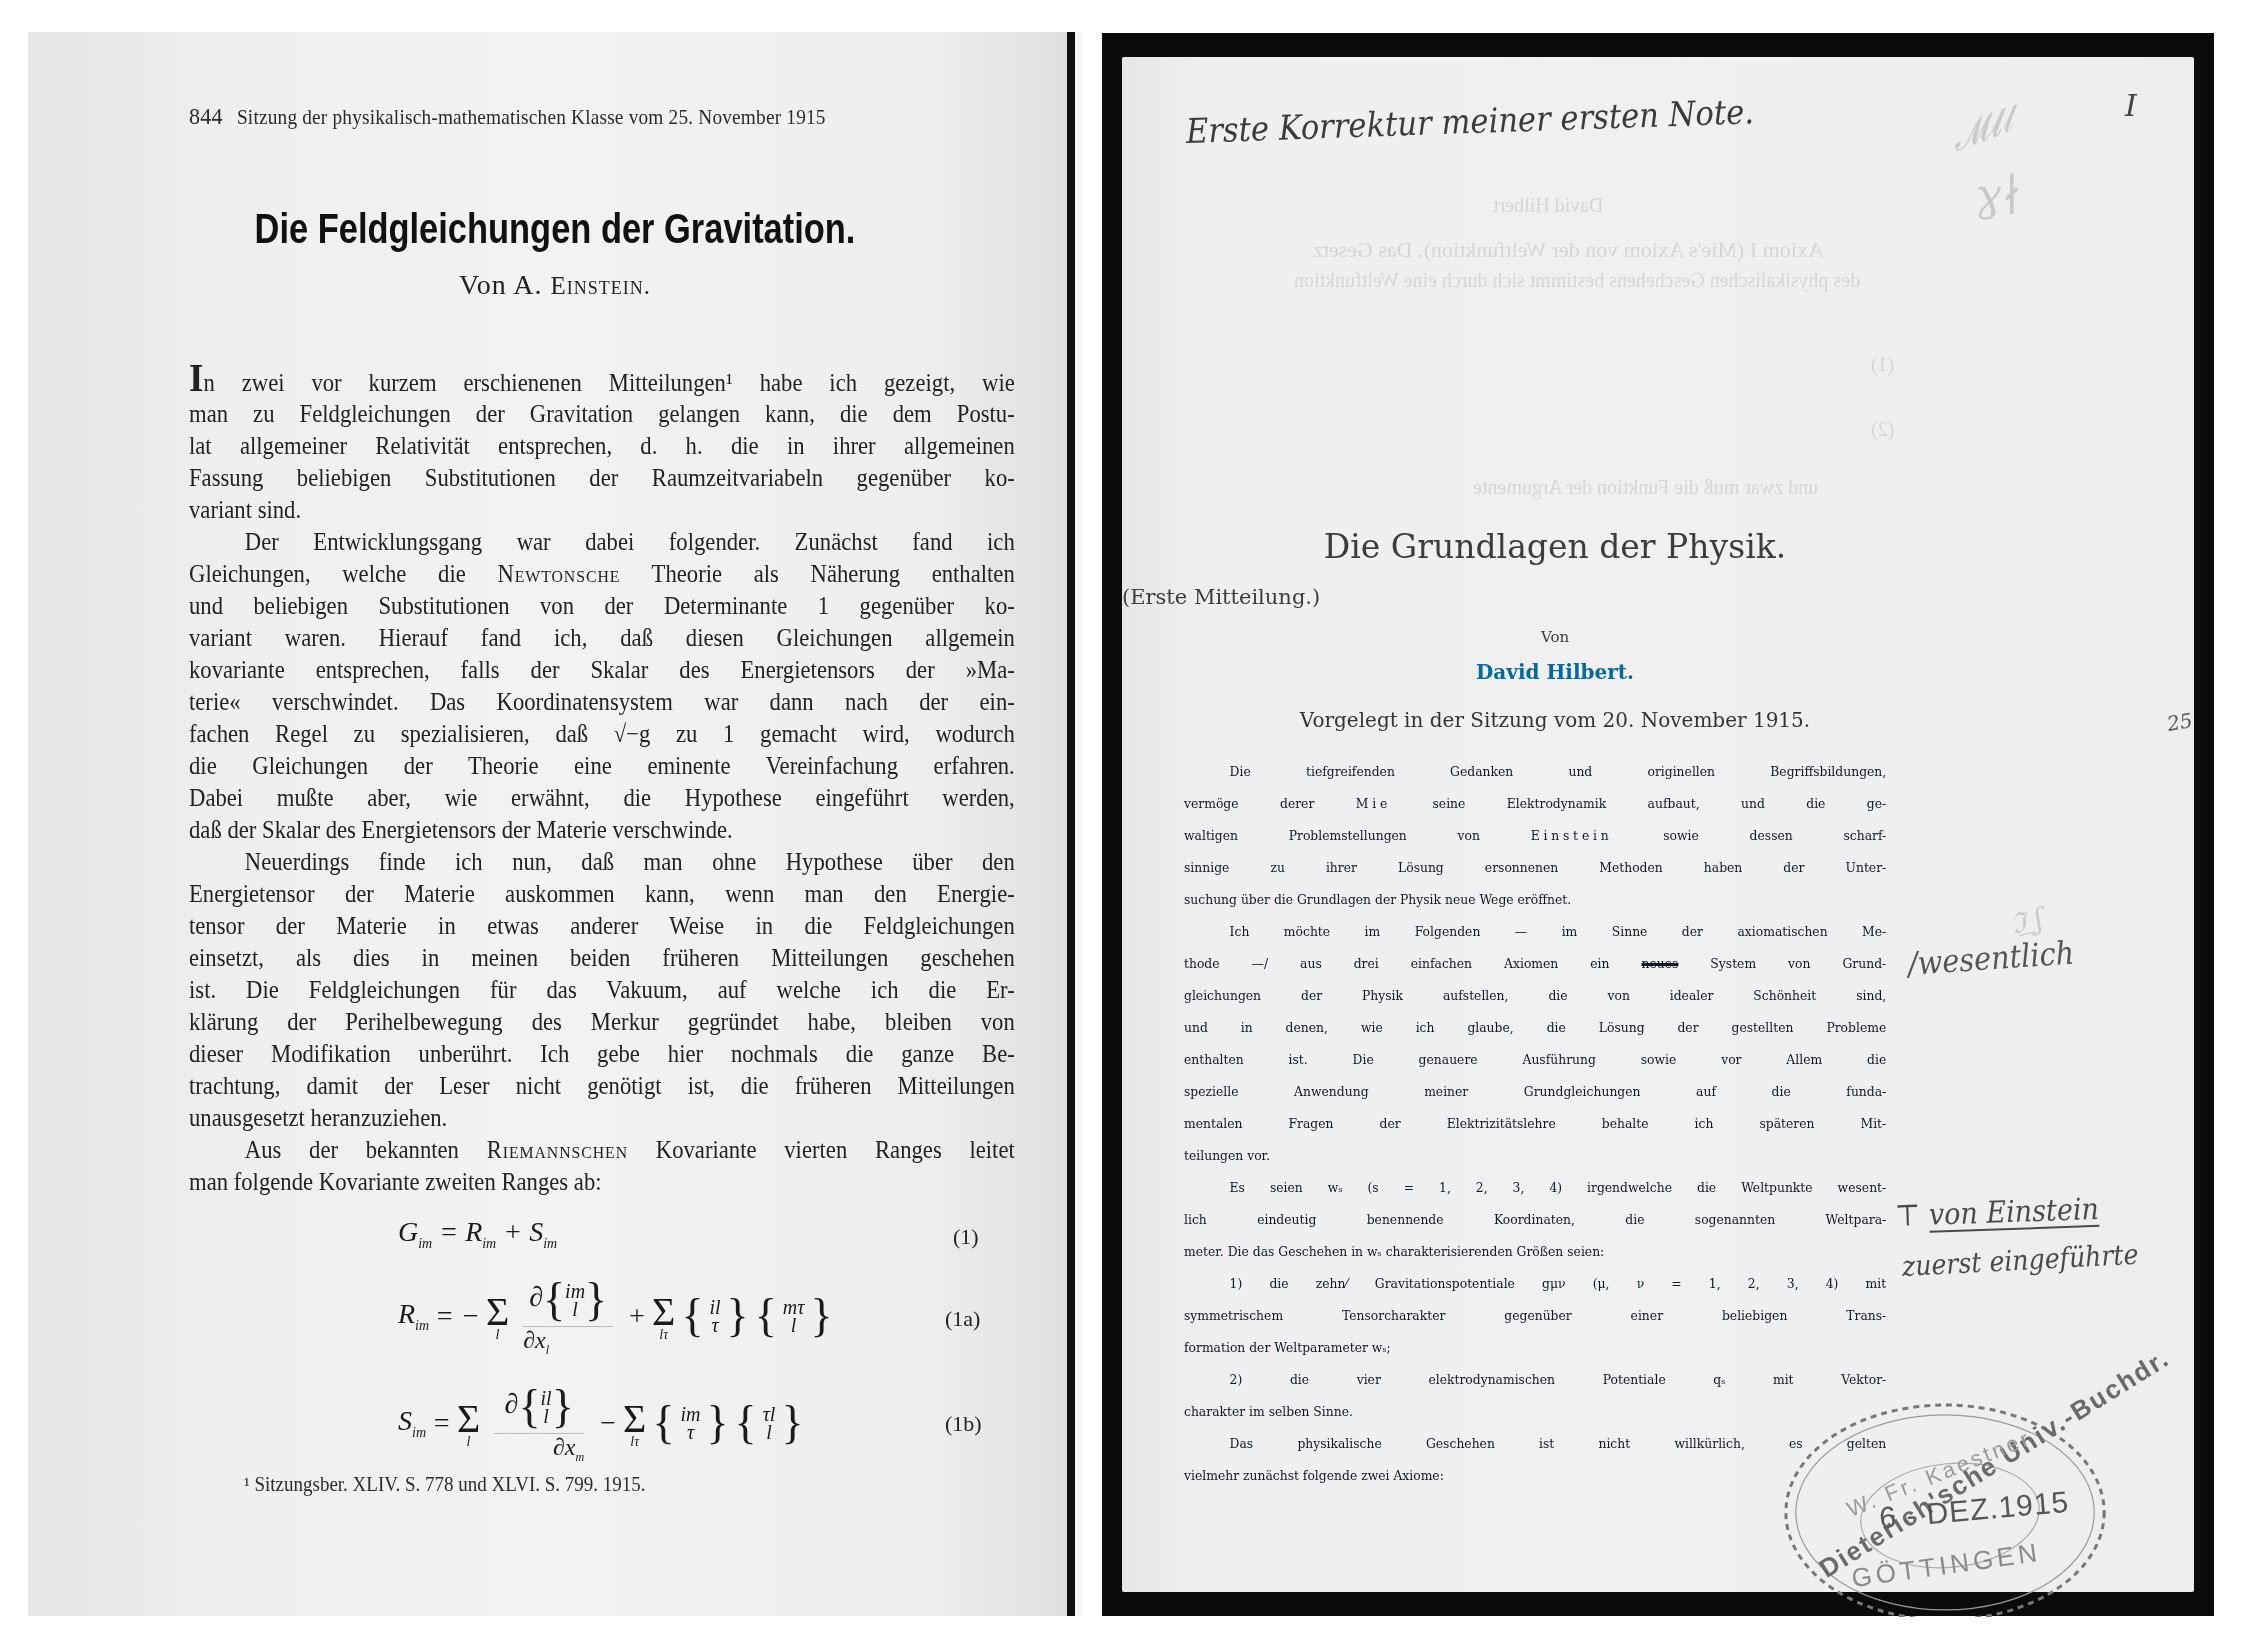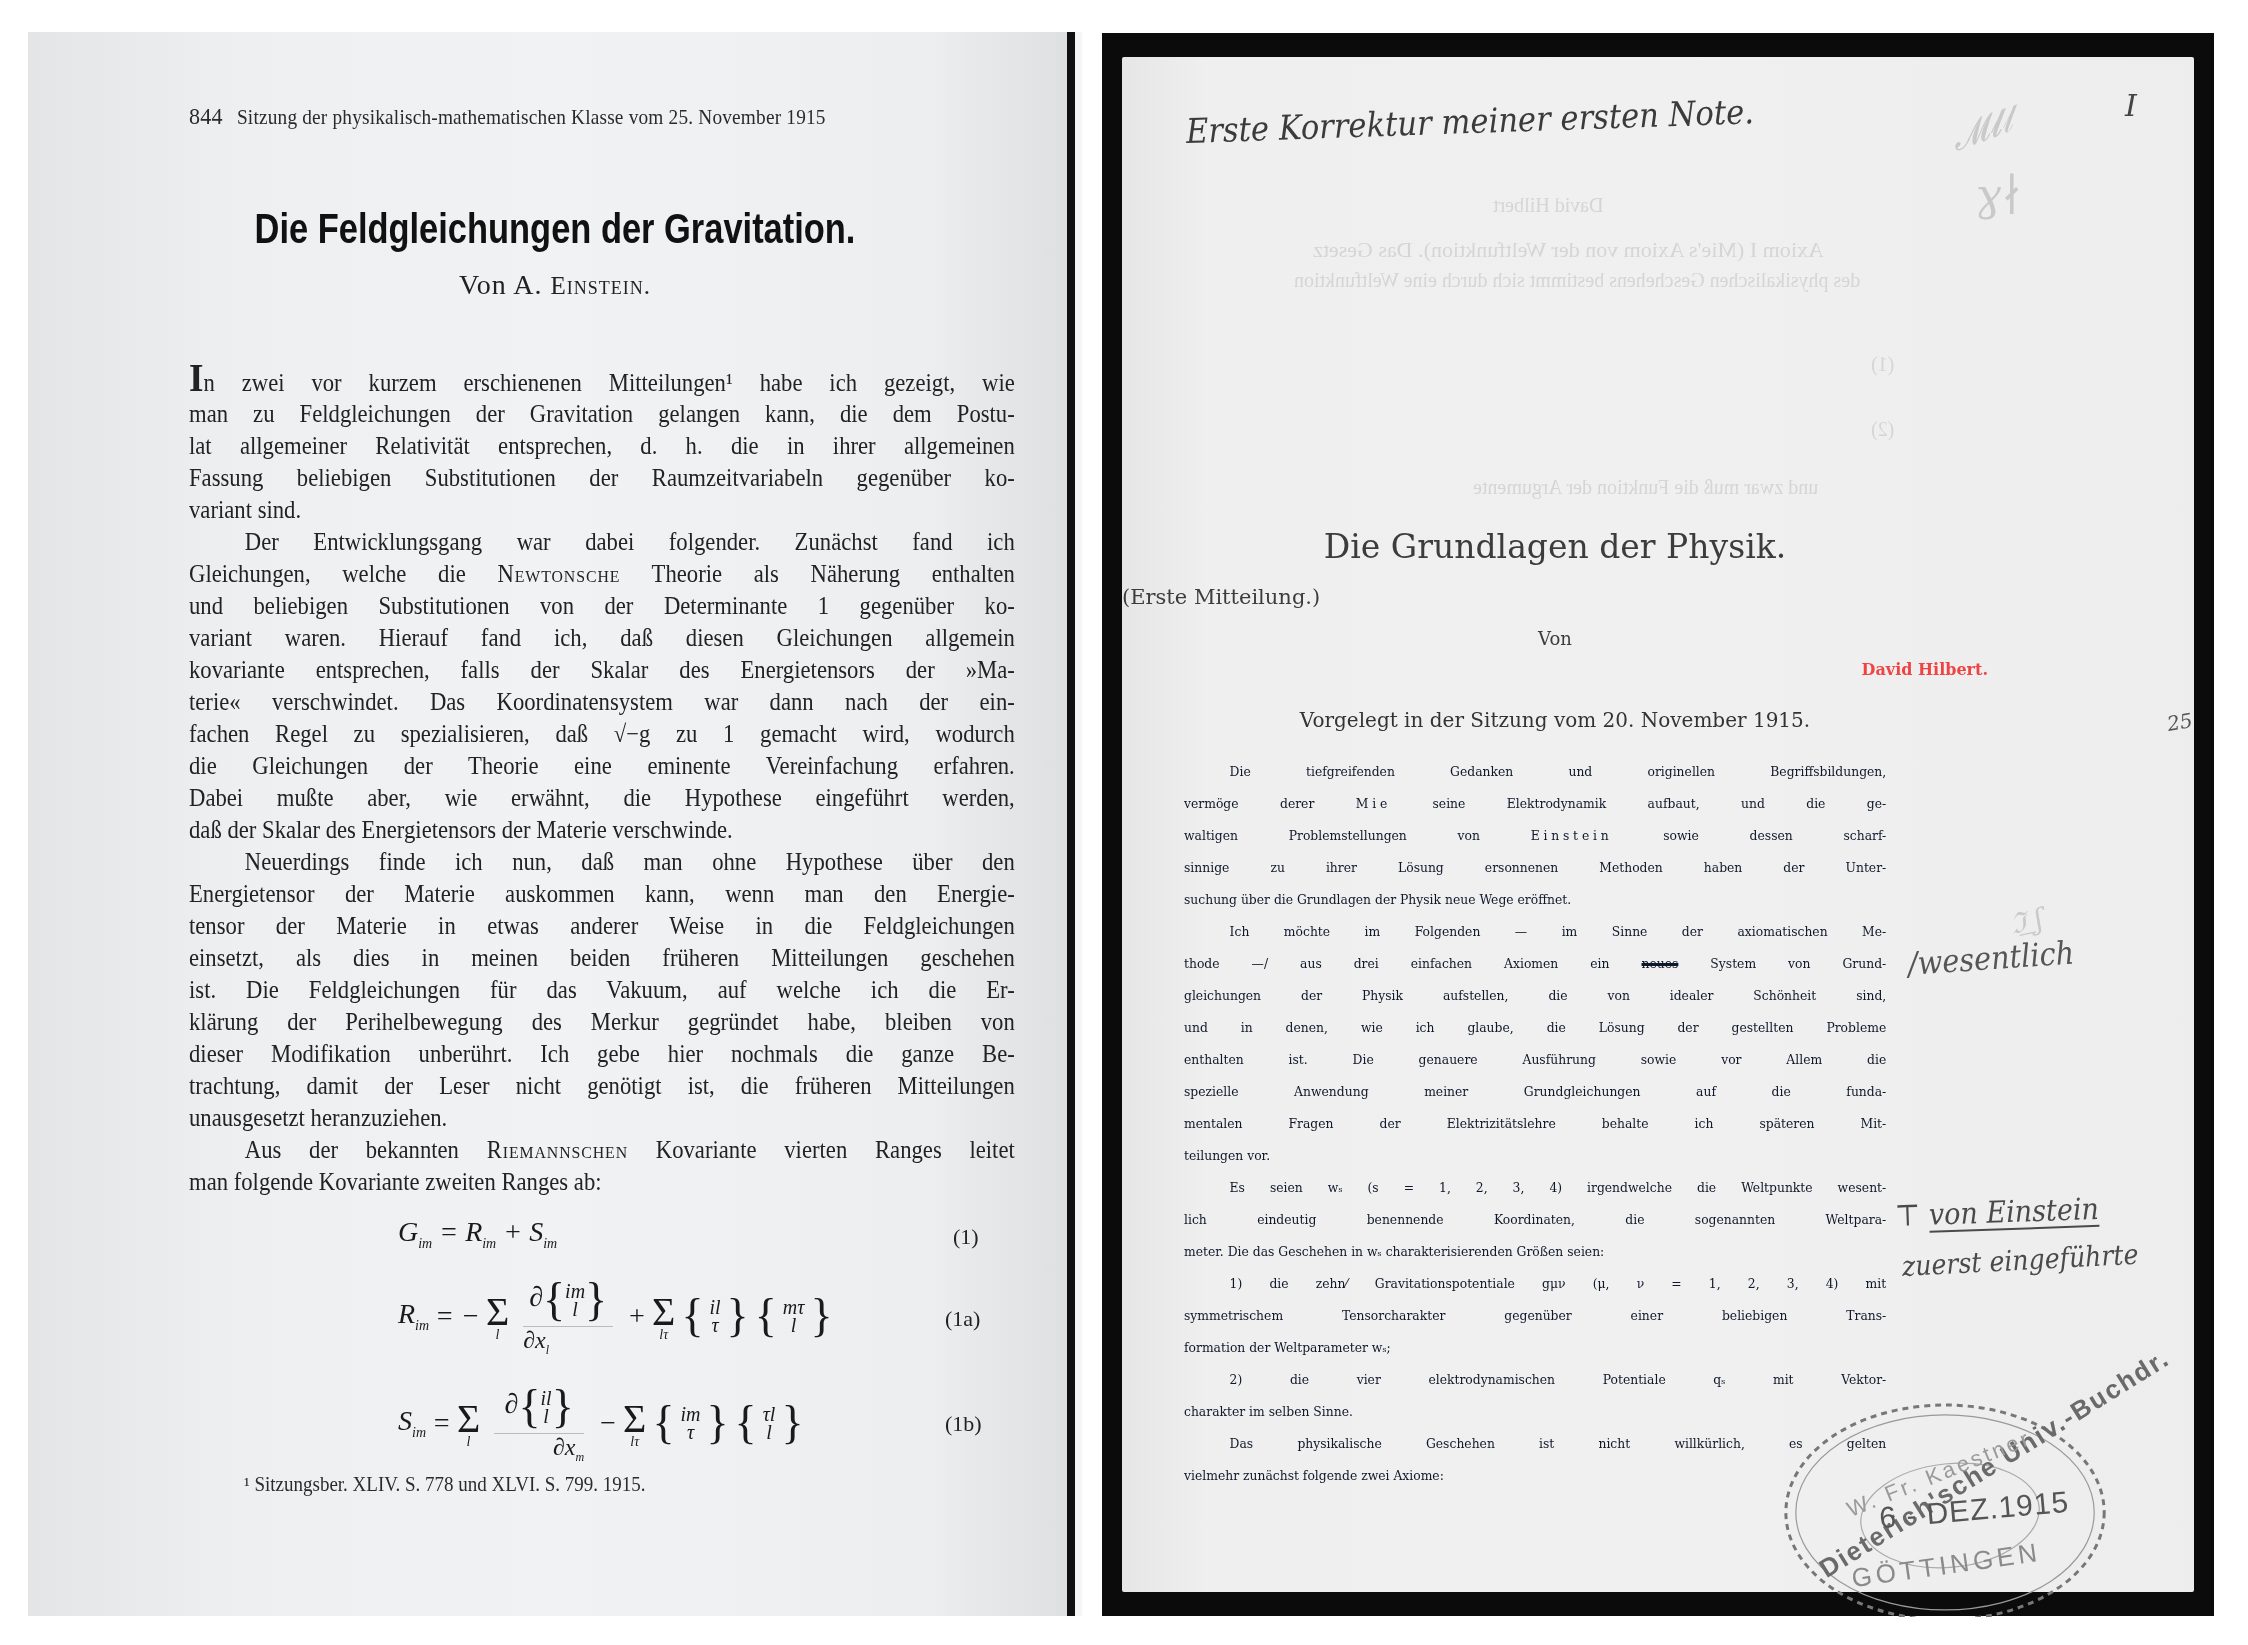--- a/index.html
+++ b/index.html
@@ -38,22 +38,22 @@
 
   
   #right-frame { left:1102px; top:33px; width:1112px; height:1583px; background:#0b0b0b; }
   #right-paper { left:1122px; top:57px; width:1072px; height:1535px;
       background:linear-gradient(90deg,#e6e6e6 0%,#efefef 8%,#f0f0f0 50%,#ededed 100%);
       border-radius:2px; }
   .bleed { color:#d5d5d5; font-size:20px; white-space:nowrap; transform:scaleX(-1); }
   .hil { color:#3a3a3a; font-family:"DejaVu Serif", serif; }
   .hil-title { left:1122px; width:866px; top:527px; text-align:center; font-size:33px; color:#3c3c3c; }
   .hil-sub { left:1122px; width:866px; top:585px; font-size:21px; color:#3c3c3c; }
-  .hil-von { left:1122px; width:866px; top:628px; text-align:center; font-size:18px; color:#3c3c3c; }
-  .hil-author { left:1122px; width:866px; top:660px; text-align:right; font-size:16px; font-weight:bold; color:#ef4444; }
+  .hil-von { left:1122px; width:866px; top:628px; text-align:center; font-size:15px; color:#3c3c3c; }
+  .hil-author { left:1122px; width:866px; top:660px; text-align:center; font-size:20px; font-weight:bold; color:#0369a1; }
   .hil-date { left:1122px; width:866px; top:708px; text-align:center; font-size:20px; color:#333; }
   .hil-body { left:1184px; top:756px; width:702px; font-size:13px; line-height:32px; color:#0f172a; }
   .hil-line { display:block; white-space:nowrap; text-align:justify; text-align-last:justify; height:32px;
        transform:scaleX(0.95); transform-origin:left; width:105.3%; }
   .hil-line.last { text-align-last:left; }
   .hil-line.indent { padding-left:48px; box-sizing:border-box; }
   .spaced { letter-spacing:4px; }
   .strike { text-decoration:line-through; text-decoration-thickness:3px; }
 
   .hand { font-family:"DejaVu Serif", serif; font-style:italic; color:#4a4a4a; white-space:nowrap; }

